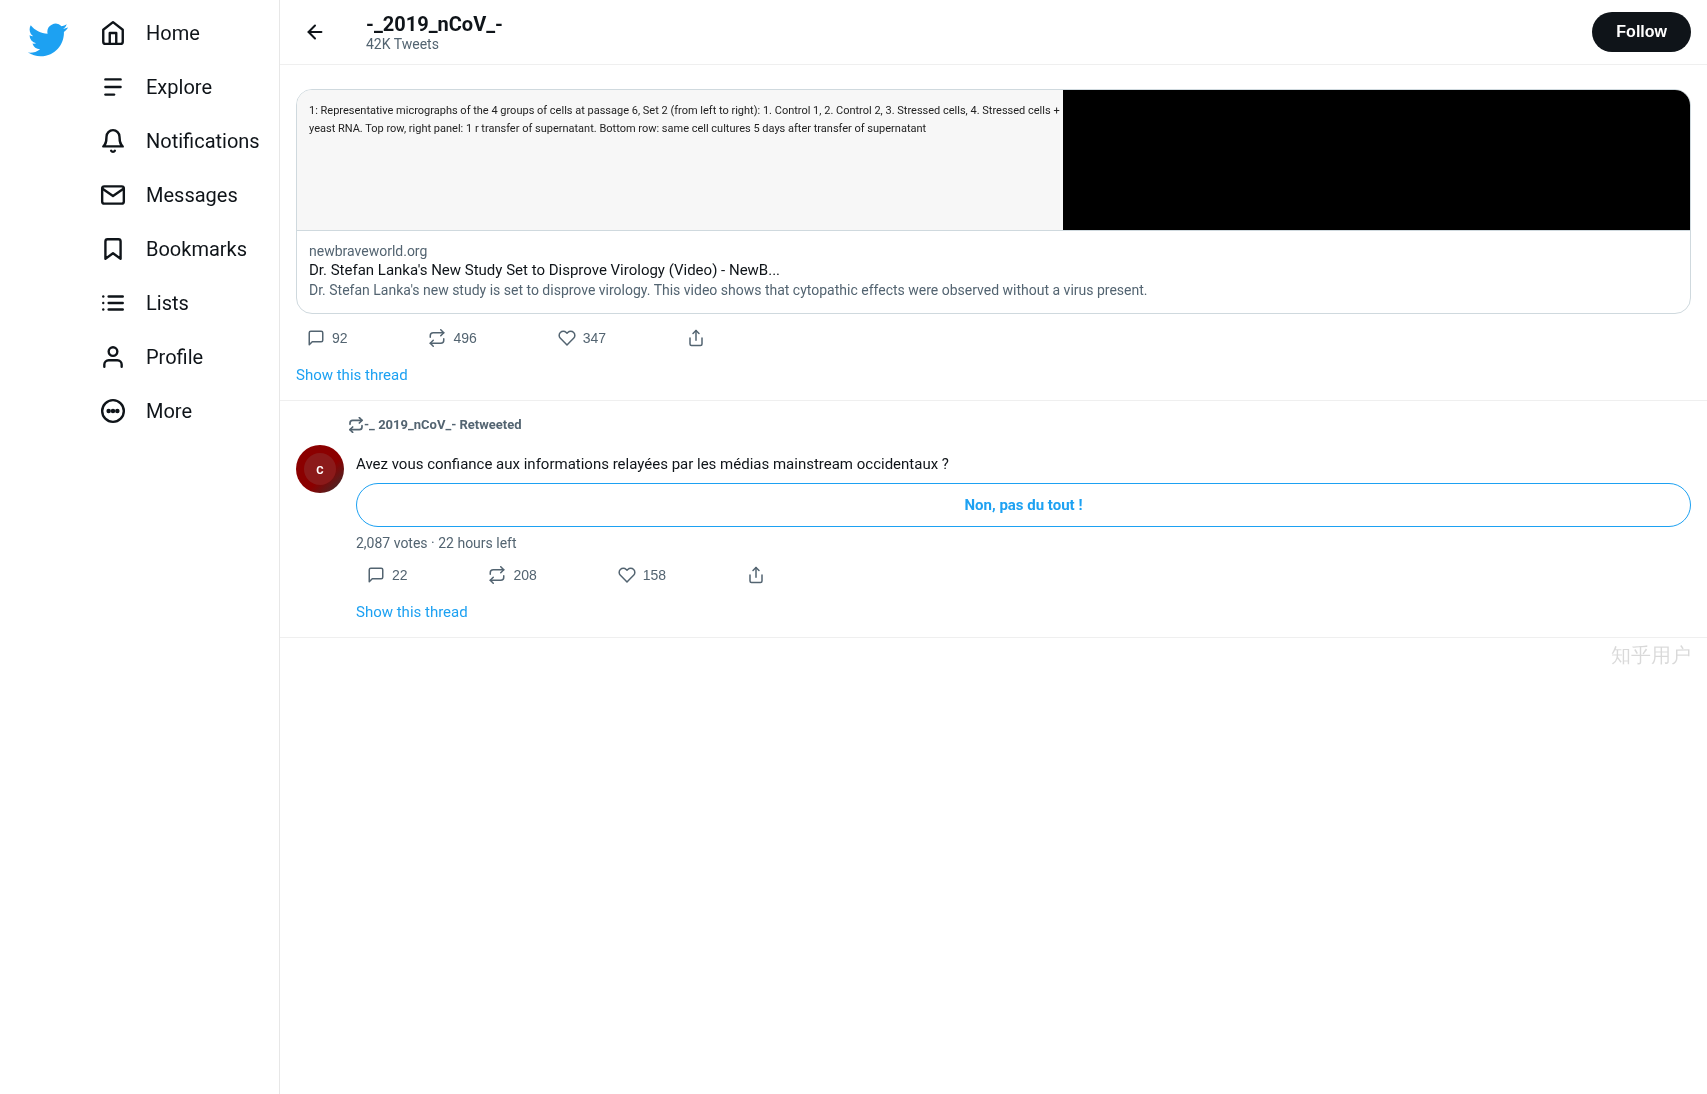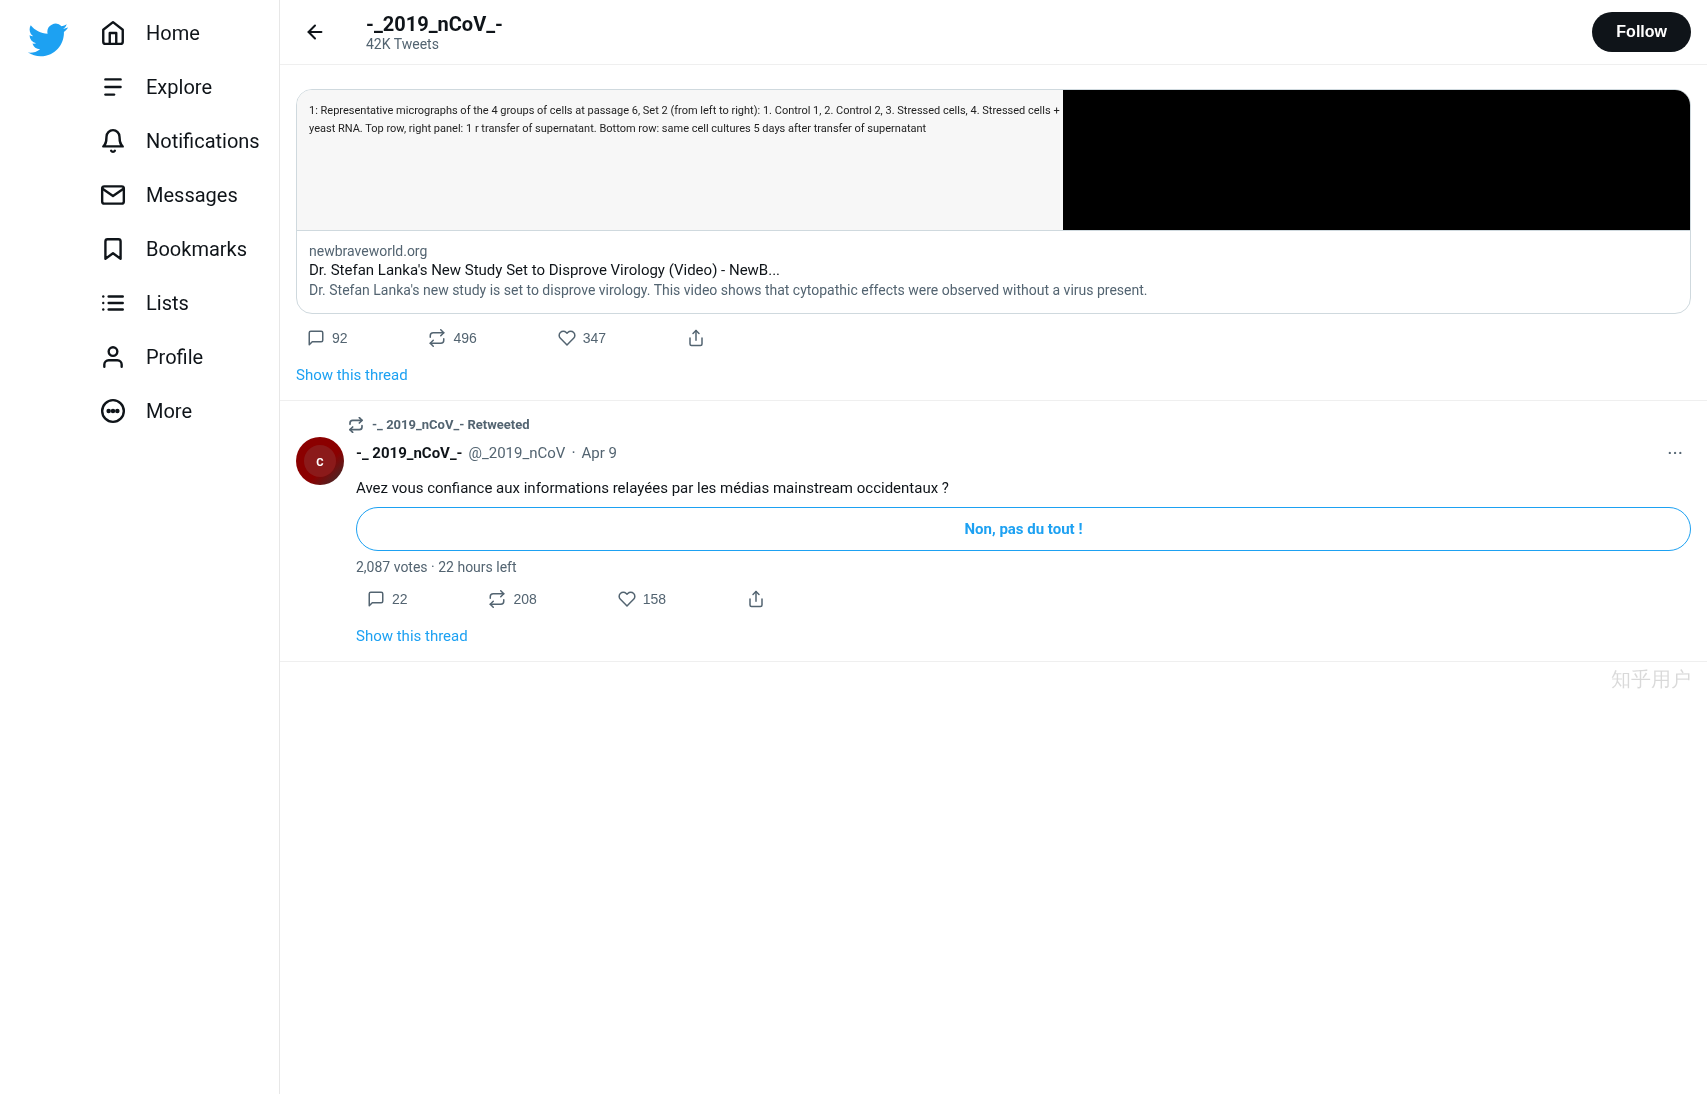--- a/index.html
+++ b/index.html
@@ -132,25 +132,25 @@
     }
 
     
     .tweet-card {
       border-bottom: 1px solid #efefef;
       padding: 16px;
     }
     .retweet-label {
       display: flex;
       align-items: center;
-      gap: 8px;
+      gap: 0;
       font-size: 13px;
       color: #536471;
       margin-left: 52px;
-      margin-bottom: 4px;
+      margin-bottom: 12px;
       font-weight: 700;
     }
     .tweet-row {
       display: flex;
       gap: 12px;
     }
     .avatar-placeholder {
       width: 48px;
       height: 48px;
       border-radius: 50%;
@@ -510,29 +510,20 @@
     <div class="tweet-row">
 
       <div class="avatar-placeholder">
         <svg width="32" height="32" viewBox="0 0 40 40">
           <circle cx="20" cy="20" r="20" fill="#8b1a1a"></circle>
           <text x="20" y="26" text-anchor="middle" font-size="14" fill="white" font-weight="bold">C</text>
         </svg>
       </div>
 
       <div class="tweet-content">
-        <div class="tweet-meta">
-          <div class="tweet-meta-left">
-            <span class="tweet-name">-_ 2019_nCoV_-</span>
-            <span class="tweet-handle">@_2019_nCoV</span>
-            <span class="tweet-dot">·</span>
-            <span class="tweet-date">Apr 9</span>
-          </div>
-          <span class="tweet-more">···</span>
-        </div>
 
         <div class="tweet-text">Avez vous confiance aux informations relayées par les médias mainstream occidentaux ?</div>
 
         <div>
           <div class="poll-option">Non, pas du tout !</div>
           <div class="poll-info">
             <span>2,087 votes</span>
             <span> · </span>
             <span>22 hours left</span>
           </div>

